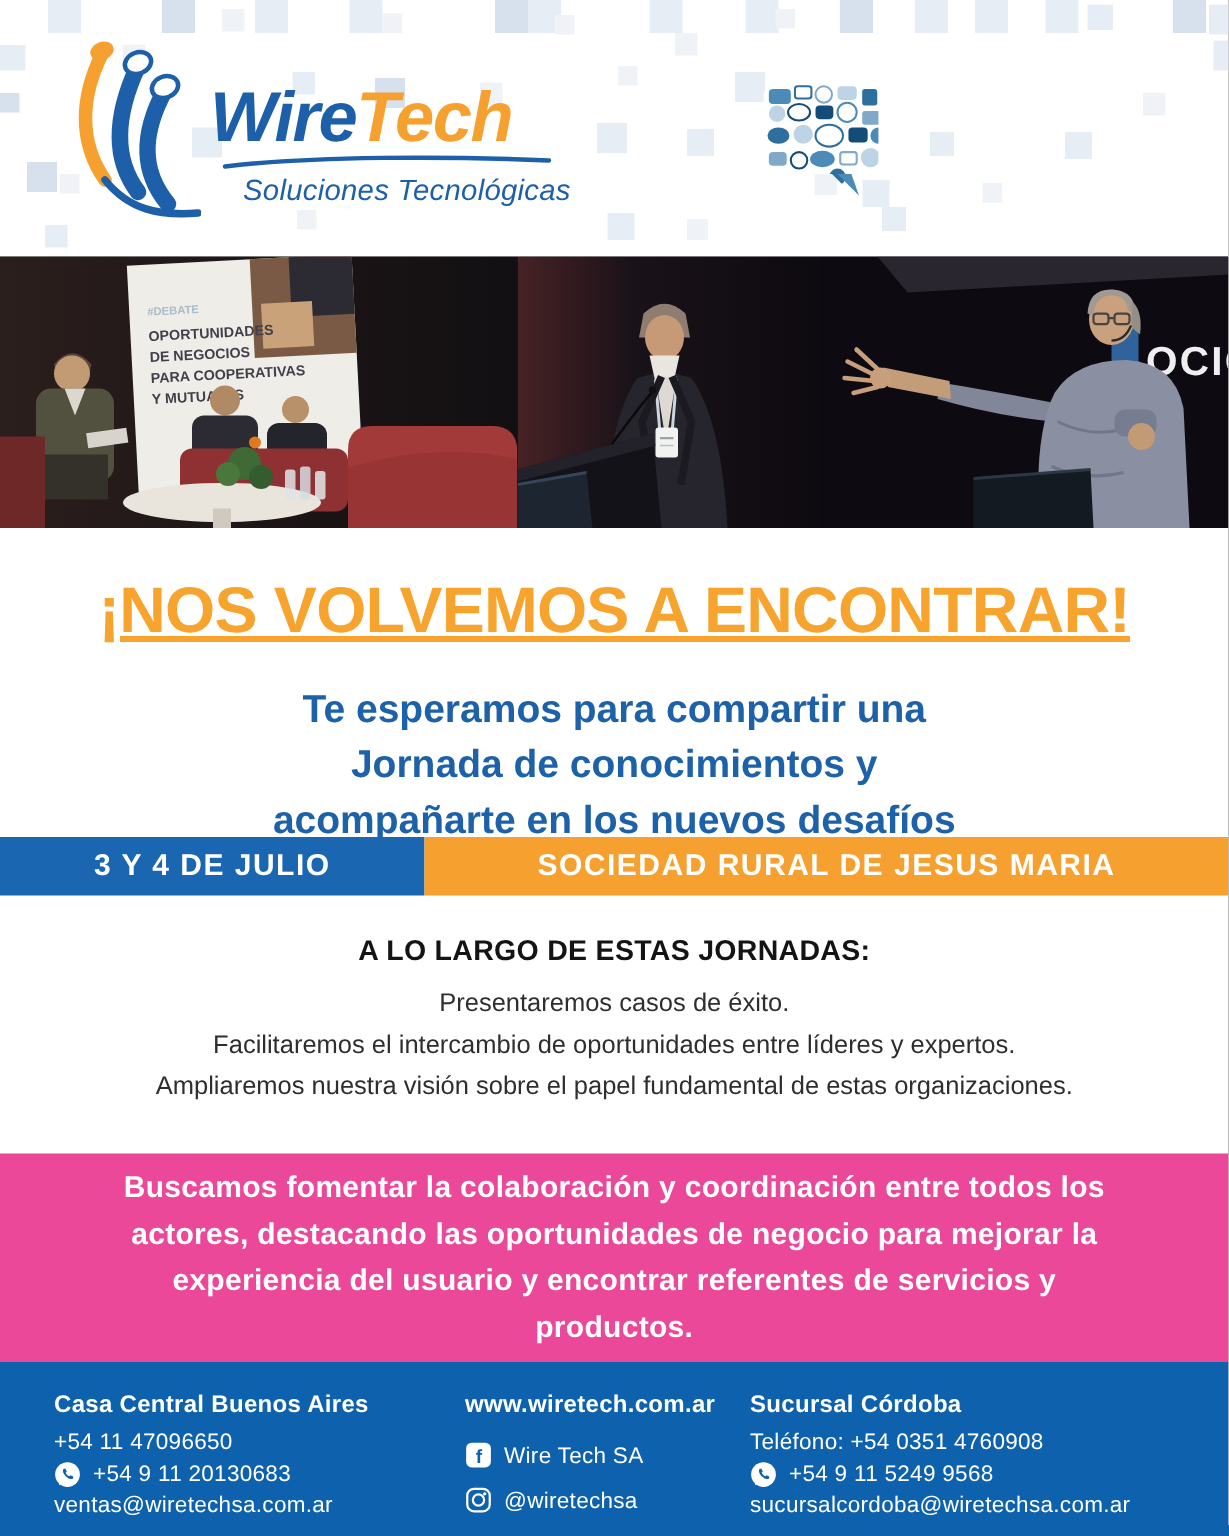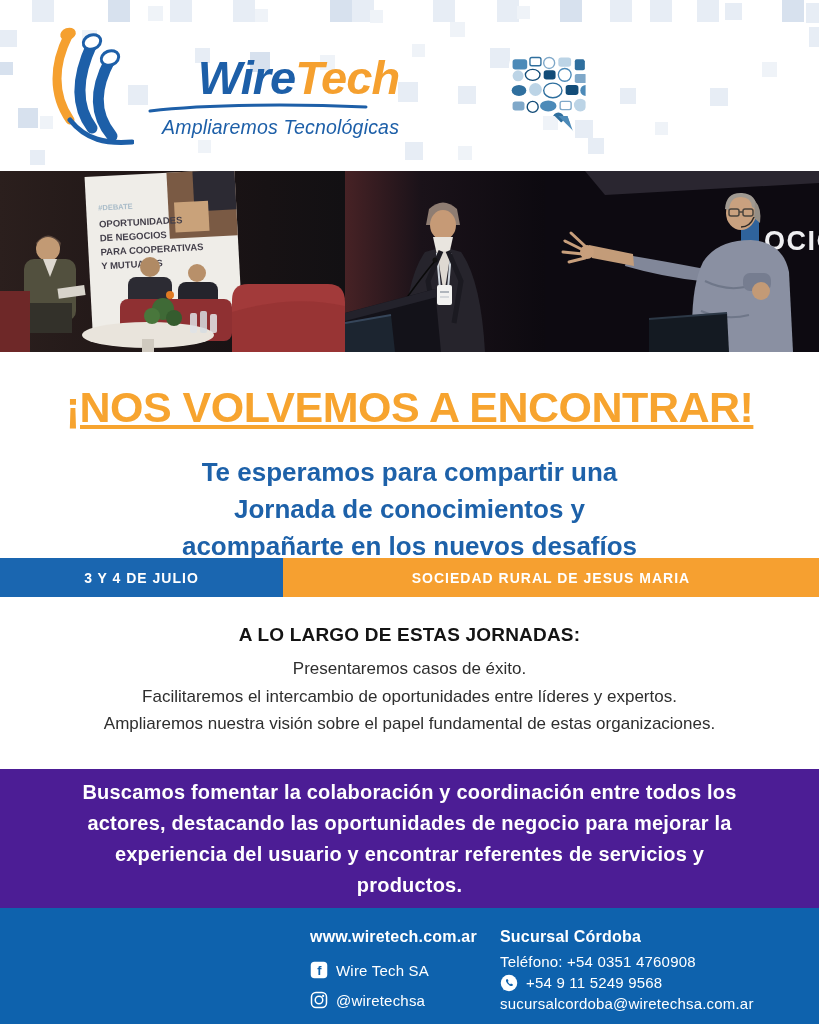--- a/index.html
+++ b/index.html
@@ -8,21 +8,21 @@
     position:relative;width:819px;height:1024px;background:#ffffff;
     font-family:"Liberation Sans","DejaVu Sans",sans-serif;
     overflow:hidden;margin:0 auto;
   }
   
   .header{position:absolute;top:0;left:0;width:819px;height:171px;background:#fff;}
   .sq{position:absolute;}
   
   .wt-logo{position:absolute;top:22px;left:34px;display:flex;align-items:flex-start;}
   .wt-text{margin-left:6px;margin-top:32px;}
-  .wt-wordmark{font-size:47px;font-weight:800;font-style:italic;letter-spacing:-1px;line-height:1;text-align:right;}
+  .wt-wordmark{font-size:47px;font-weight:800;font-style:italic;letter-spacing:-1px;line-height:1;}
   .wt-wire{color:#1d5fa8;}
   .wt-tech{color:#f5a02f;}
   .wt-swoosh{display:block;margin:2px 0 0 8px;}
   .wt-tagline{color:#1d5fa8;font-style:italic;font-size:19.5px;margin:3px 0 0 22px;letter-spacing:.2px;}
   
   .cv-logo{position:absolute;top:52px;left:505px;display:flex;align-items:flex-start;}
   .cv-text{margin-left:10px;margin-top:6px;width:200px;}
   .cv-titleline{color:#26262e;font-weight:800;font-size:19.5px;line-height:21px;letter-spacing:-0.3px;}
   .cv-num{color:#2e7396;font-weight:800;font-size:21px;}
   .cv-ord{color:#2e7396;font-weight:800;font-size:11px;vertical-align:super;}
@@ -31,30 +31,30 @@
   
   .photos{position:absolute;top:171px;left:0;width:819px;height:181px;background:#141014;display:flex;}
   .photo{height:181px;overflow:hidden;}
   .photo svg{display:block;}
   
   .hero{position:absolute;top:352px;left:0;width:819px;text-align:center;}
   .headline{margin-top:31px;font-size:43px;font-weight:800;color:#f7a42f;letter-spacing:-0.5px;text-decoration:underline;}
   .subtitle{margin-top:22px;font-size:26px;font-weight:700;color:#1d61a9;line-height:37px;}
   
   .event-bar{position:absolute;top:558px;left:0;width:819px;height:39px;display:flex;}
-  .seg{display:flex;align-items:center;justify-content:center;color:#fff;font-weight:800;font-size:14px;letter-spacing:1px;}
+  .seg{display:flex;align-items:center;justify-content:center;color:#fff;font-weight:800;font-size:20px;letter-spacing:1px;}
   .seg-date{width:283px;background:#1a66b0;}
   .seg-venue{flex:1;background:#f6a030;}
   
   .agenda{position:absolute;top:597px;left:0;width:819px;text-align:center;}
   .agenda-heading{margin-top:27px;font-size:19px;font-weight:800;color:#141414;letter-spacing:.2px;}
   .agenda-item{font-size:17px;color:#2e2e2e;line-height:27.5px;}
   .agenda-list{margin-top:9px;}
   
-  .mission{position:absolute;top:769px;left:0;width:819px;height:139px;background:#4c1d95;display:flex;align-items:center;justify-content:center;}
+  .mission{position:absolute;top:769px;left:0;width:819px;height:139px;background:#ec4899;display:flex;align-items:center;justify-content:center;}
   .mission-text{max-width:700px;text-align:center;color:#fff;font-weight:700;font-size:20px;line-height:31px;letter-spacing:.2px;}
   
   .footer{position:absolute;top:908px;left:0;width:819px;height:116px;background:#0e62ad;color:#fff;}
   .fcol{position:absolute;top:20px;}
   .fcol-left{left:36px;}
   .fcol-center{left:310px;}
   .fcol-right{left:500px;}
   .ftitle{font-weight:800;font-size:16px;margin-bottom:5px;letter-spacing:.2px;}
   .frow{font-size:15px;display:flex;align-items:center;min-height:21px;letter-spacing:.2px;}
   .fcol-center .frow{min-height:30px;}
@@ -125,21 +125,21 @@
         <ellipse cx="76" cy="36" rx="9" ry="7" fill="#ffffff" stroke="#1d5fa8" stroke-width="3" transform="rotate(-22 76 36)"></ellipse>
         <path d="M36,98 C52,118 72,122 98,120" stroke="#1d5fa8" stroke-width="5" fill="none" stroke-linecap="round"></path>
       </svg>
       <div class="wt-text">
         <div class="wt-wordmark">
           <span class="wt-wire">Wire</span><span class="wt-tech">Tech</span>
         </div>
         <svg class="wt-swoosh" width="220" height="10" viewBox="0 0 220 10">
           <path d="M2,8 C60,1 150,1 218,4" stroke="#1d5fa8" stroke-width="3" fill="none" stroke-linecap="round"></path>
         </svg>
-        <div class="wt-tagline">Ampliaremos Tecnológicas</div>
+        <div class="wt-tagline">Soluciones Tecnológicas</div>
       </div>
     </div>
 
     <div class="cv-logo">
       <svg width="92" height="86" viewBox="0 0 100 94">
         <defs>
           <clipPath id="bubbleclip">
             <path d="M14,4 h64 a10,10 0 0 1 10,10 v46 a10,10 0 0 1 -10,10 h-10 l8,22 -22,-22 h-40 a10,10 0 0 1 -10,-10 v-46 a10,10 0 0 1 10,-10 z"></path>
           </clipPath>
         </defs>
@@ -307,20 +307,33 @@
       <div class="agenda-item">Ampliaremos nuestra visión sobre el papel fundamental de estas organizaciones.</div>
     </div>
   </div>
 
   <div class="mission">
     <div class="mission-text">Buscamos fomentar la colaboración y coordinación entre todos los actores, destacando las oportunidades de negocio para mejorar la experiencia del usuario y encontrar referentes de servicios y productos.</div>
   </div>
 
   <div class="footer">
 
+    <div class="fcol fcol-left">
+      <div class="ftitle">Casa Central Buenos Aires</div>
+      <div class="frow">+54 11 47096650</div>
+      <div class="frow">
+        <svg class="ficon" viewBox="0 0 24 24">
+          <circle cx="12" cy="12" r="11" fill="#ffffff"></circle>
+          <path d="M4.5,21.5 L6,16.5 L9.5,19.5 Z" fill="#ffffff"></path>
+          <path d="M8.2,7.3 c-.4,1 -.3,2.3.3,3.5 c1,2 2.7,3.7 4.7,4.7 c1.2.6 2.5.7 3.5.3 l.6-1.8 l-2.6-1.4 l-1.1,1 c-1.4-.6 -2.6-1.8 -3.2-3.2 l1-1.1 l-1.4-2.6 z" fill="#0e62ad"></path>
+        </svg>
+        <span>+54 9 11 20130683</span>
+      </div>
+      <div class="frow">ventas@wiretechsa.com.ar</div>
+    </div>
 
     <div class="fcol fcol-center">
       <div class="ftitle">www.wiretech.com.ar</div>
       <div class="frow">
         <svg class="ficon" viewBox="0 0 24 24">
           <rect x="1" y="1" width="22" height="22" rx="5" fill="#ffffff"></rect>
           <text x="12.5" y="19" font-size="17" font-weight="bold" fill="#0e62ad" text-anchor="middle" font-family="Liberation Sans, sans-serif">f</text>
         </svg>
         <span>Wire Tech SA</span>
       </div>

